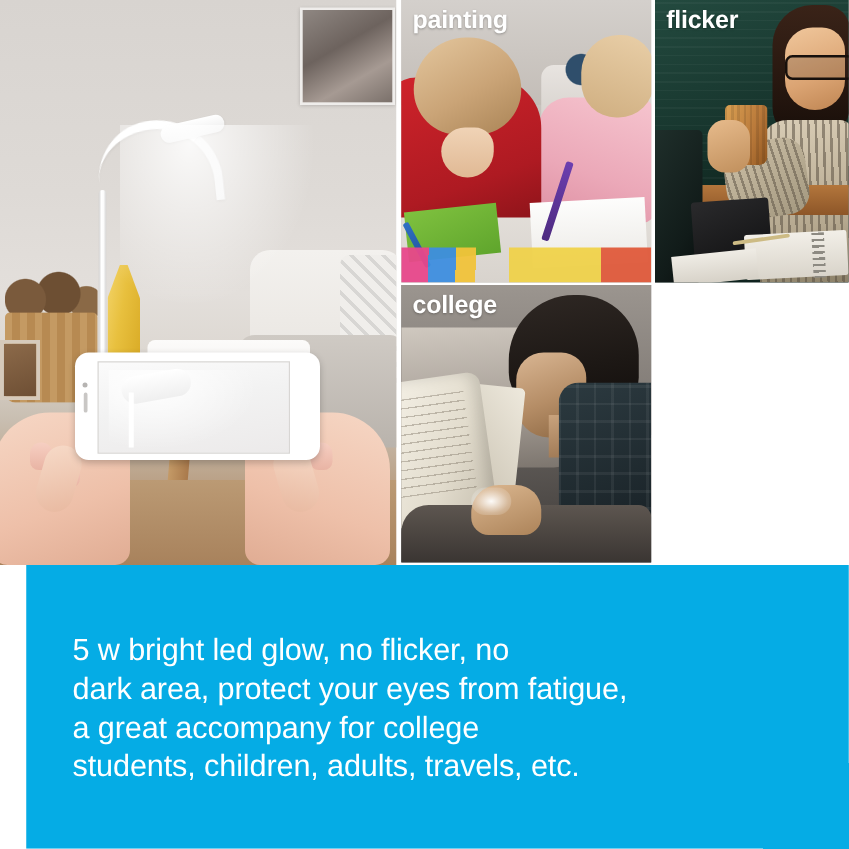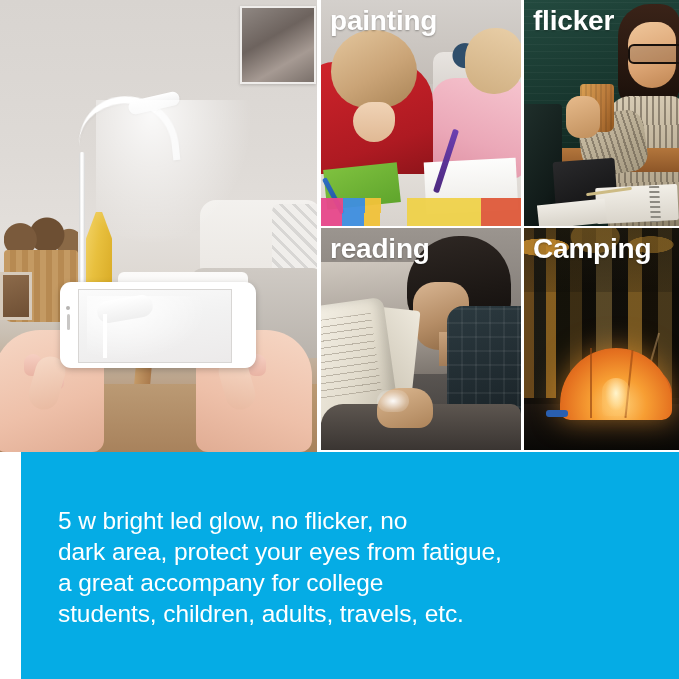--- a/index.html
+++ b/index.html
@@ -34,21 +34,21 @@
     position: absolute;
     overflow: hidden;
   }
   .tile-label {
     position: absolute;
     left: 9px;
     top: 6px;
     color: #ffffff;
     font-family: "Liberation Sans", sans-serif;
     font-weight: bold;
-    font-size: 28px;
+    font-size: 20px;
     letter-spacing: -0.2px;
     line-height: 1.05;
     z-index: 40;
     text-shadow: 0 1px 2px rgba(0,0,0,0.30);
     white-space: nowrap;
   }
 
   
   #tile-hero {
     left: 0; top: 0;
@@ -693,36 +693,23 @@
       <div id="rd-face"></div>
       <div id="rd-neck"></div>
       <div id="rd-plaid"></div>
       <div id="rd-book-right"></div>
       <div id="rd-book-left">
         <div id="rd-book-lines"></div>
       </div>
       <div id="rd-blanket"></div>
       <div id="rd-hand"></div>
       <div id="rd-light"></div>
-      <div class="tile-label">reading</div>
+      <div class="tile-label">college</div>
     </div>
 
-    <div class="tile" id="tile-camping">
-      <div id="cp-forest"></div>
-      <div id="cp-canopy"></div>
-      <div id="cp-ground"></div>
-      <div id="cp-guyline"></div>
-      <div id="cp-vestibule"></div>
-      <div id="cp-tent"></div>
-      <div id="cp-tent-seam1"></div>
-      <div id="cp-tent-seam2"></div>
-      <div id="cp-tent-door"></div>
-      <div id="cp-blue"></div>
-      <div class="tile-label">Camping</div>
-    </div>
 
   </div>
 
   <div id="banner">
     <div id="banner-text">5 w bright led glow, no flicker, no
 dark area, protect your eyes from fatigue,
 a great accompany for college
 students, children, adults, travels, etc.</div>
   </div>
 

